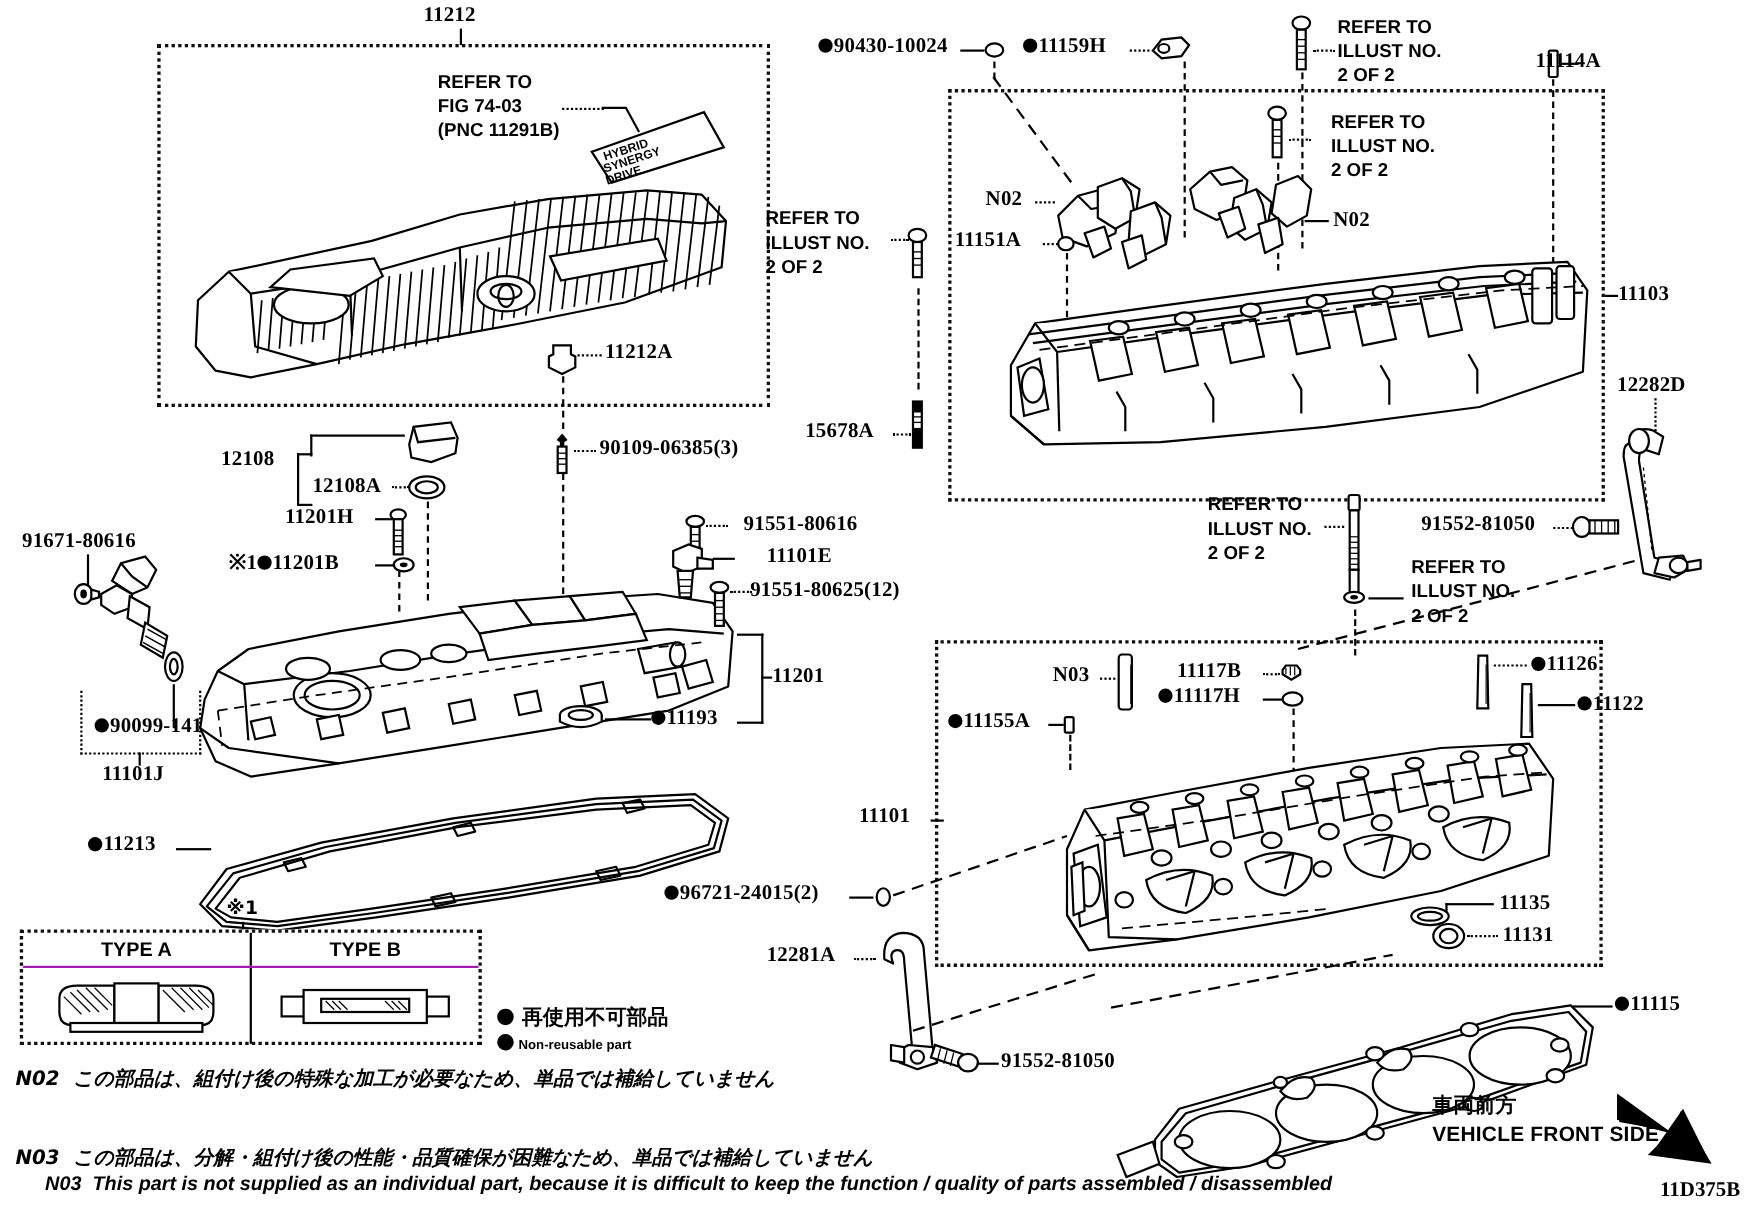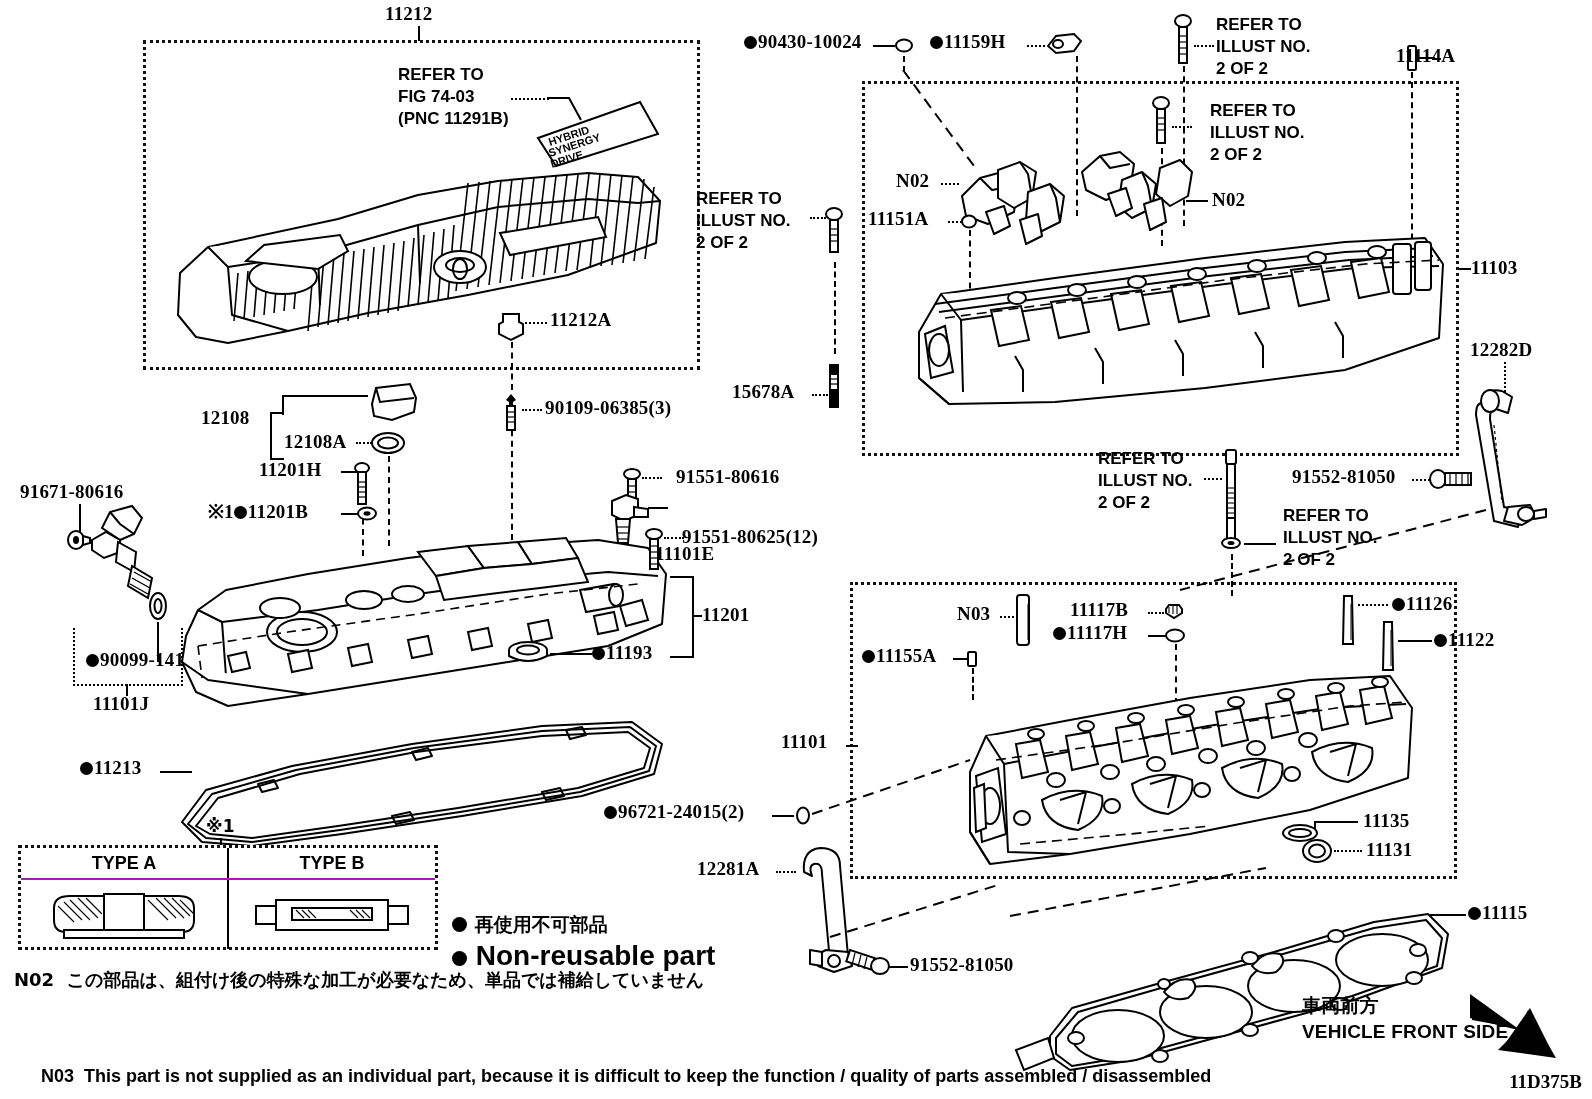--- a/index.html
+++ b/index.html
@@ -42,22 +42,22 @@
   #typetable .tt-head div{flex:1;display:flex;align-items:center;justify-content:center;
       font-family:"Liberation Sans",sans-serif;font-weight:bold;font-size:18px;}
   #typetable .tt-head div:first-child{border-right:2px solid #000;}
   #typetable .tt-body{display:flex;height:69px;}
   #typetable .tt-body div{flex:1;display:flex;align-items:center;justify-content:center;}
   #typetable .tt-body div:first-child{border-right:2px solid #000;}
 
   
   .legend{position:absolute;font-weight:bold;white-space:nowrap;}
   .legend.jp{font-family:"DejaVu Sans",sans-serif;font-size:19px;}
-  .legend.en{font-family:"Liberation Sans",sans-serif;font-size:28px;}
-  .note{position:absolute;white-space:nowrap;font-weight:bold;}
+  .legend.en{font-family:"Liberation Sans",sans-serif;font-size:12px;}
+  .note{position:absolute;white-space:nowrap;font-weight:bold;font-style:italic;}
   .note.jp{font-family:"DejaVu Sans",sans-serif;font-size:18px;}
   .note.en{font-family:"Liberation Sans",sans-serif;font-size:18px;}
   .diagcode{position:absolute;font-family:"Liberation Serif",serif;font-weight:bold;
             font-size:19px;right:10px;bottom:6px;}
 
   svg{display:block;overflow:visible;}
   .art{position:absolute;}
 </style>
 </head>
 <body>
@@ -298,21 +298,21 @@
     <path d="M20 16 L20 36"></path>
     <path d="M30 22 L44 24 L44 32 L30 32 Z" fill="#fff" stroke="#000" stroke-width="2"></path>
     <path d="M12 34 L26 34 L24 58 L14 58 Z" fill="#fff" stroke="#000" stroke-width="2"></path>
     <g stroke="#000" stroke-width="1.2">
         <path d="M13 42 L25 42"></path>
         <path d="M13 48 L25 48"></path>
         <path d="M13 54 L25 54"></path>
       </g>
   </svg>
   <div class="ln h" style="left:648px;top:507px;width:20px;"></div>
-  <div class="lbl" style="left:655px;top:496px;margin-top:48px;">11101E</div>
+  <div class="lbl" style="left:697px;top:496px;">11101E</div>
 
   <svg class="art" style="left:644px;top:528px;" width="20" height="46" viewBox="0 0 20 46">
     <ellipse cx="10" cy="6" rx="8" ry="5" fill="#fff" stroke="#000" stroke-width="2"></ellipse>
     <path d="M4 6 L16 6"></path>
     <rect x="6" y="11" width="8" height="30" fill="#fff" stroke="#000" stroke-width="2"></rect>
     <g stroke="#000" stroke-width="1.2">
         <path d="M6 18 L14 18"></path>
         <path d="M6 24 L14 24"></path>
         <path d="M6 30 L14 30"></path>
         <path d="M6 36 L14 36"></path>
@@ -881,19 +881,22 @@
   <div class="legend jp" style="left:452px;top:912px;">
     <span class="dot big"></span>&nbsp;<span>再使用不可部品</span>
   </div>
   <div class="legend en" style="left:452px;top:940px;">
     <span class="dot big"></span>&nbsp;<span>Non-reusable part</span>
   </div>
 
   <div class="note jp" style="left:14px;top:968px;">
     <span>N02</span>&nbsp;&nbsp;<span>この部品は、組付け後の特殊な加工が必要なため、単品では補給していません</span>
   </div>
+  <div class="note jp" style="left:14px;top:1040px;">
+    <span>N03</span>&nbsp;&nbsp;<span>この部品は、分解・組付け後の性能・品質確保が困難なため、単品では補給していません</span>
+  </div>
   <div class="note en" style="left:6px;top:1066px;margin-left:35px;">
     <span>N03</span>&nbsp;&nbsp;<span>This part is not supplied as an individual part, because it is difficult to keep the function / quality of parts  assembled / disassembled</span>
   </div>
 
   <div class="diagcode">11D375B</div>
 
 </div>
 
 </body></html>

